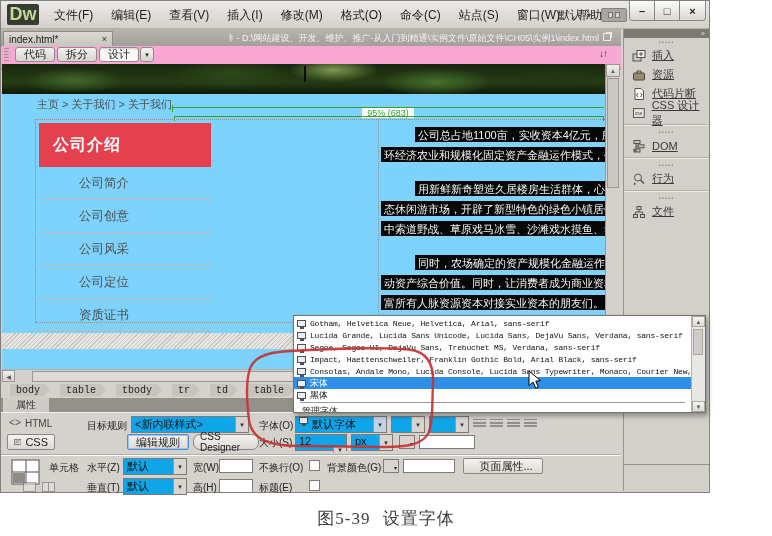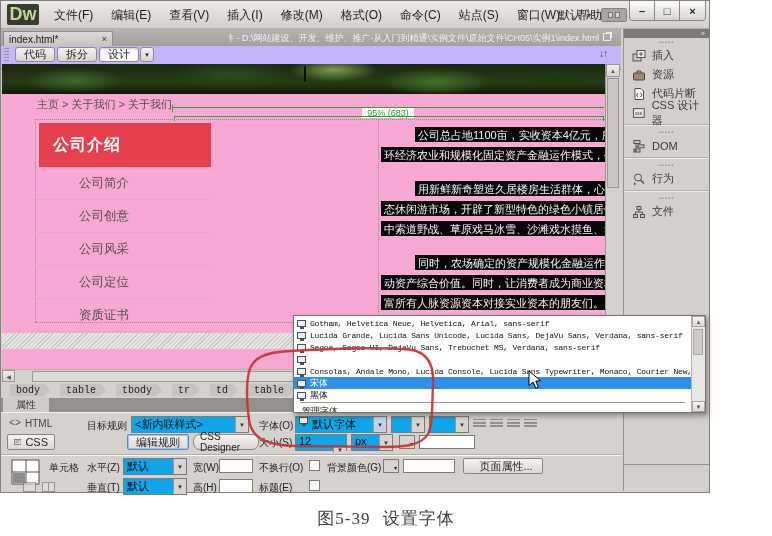--- a/index.html
+++ b/index.html
@@ -39,32 +39,32 @@
   .tab{position:absolute;left:2px;top:2px;width:110px;height:15px;
        background:linear-gradient(#dcd9d4,#c8c5c0);border:1px solid #8f8c88;border-bottom:none;
        display:flex;align-items:center;font-size:10px;color:#222;padding:0 5px;}
   .tab .tclose{margin-left:auto;font-size:9px;color:#333;}
   .docpath{position:absolute;right:22px;top:3px;font-size:9px;color:#f3f2f0;white-space:nowrap;
            overflow:hidden;max-width:370px;text-overflow:clip;direction:rtl;}
   .docicon{position:absolute;right:10px;top:4px;width:8px;height:8px;border:1px solid #ececea;
            background:transparent;box-shadow:2px -2px 0 -1px #ececea;}
 
   
-  .toolbar{position:absolute;left:0;top:45px;width:620px;height:24px;background:#c4b5fd;
+  .toolbar{position:absolute;left:0;top:45px;width:620px;height:24px;background:#f9a8d4;
            border-bottom:1px solid #9b9894;}
   .grip{position:absolute;left:3px;top:2px;width:5px;height:13px;
         background:repeating-linear-gradient(#9a9792 0 1px,transparent 1px 3px);}
   .viewbtn{position:absolute;top:1px;height:15px;font-size:11px;color:#222;
            background:linear-gradient(#f2f1ef,#d9d6d1);border:1px solid #8f8c88;border-radius:3px;
            display:flex;align-items:center;justify-content:center;}
   .viewbtn.active{background:#fbfaf9;box-shadow:inset 0 1px 2px rgba(0,0,0,.18);}
   .scrollsync{position:absolute;left:598px;top:2px;font-size:10px;color:#3a3a3a;letter-spacing:-1px;}
 
   
-  .canvas{position:absolute;left:1px;top:63px;width:611px;height:305px;background:#f9a8d4;overflow:hidden;}
+  .canvas{position:absolute;left:1px;top:63px;width:611px;height:305px;background:#7dd3fc;overflow:hidden;}
   .banner{position:absolute;left:0;top:0;width:603px;height:30px;
     background:
       radial-gradient(ellipse 70px 18px at 12% 55%, #41682a 0%, rgba(0,0,0,0) 70%),
       radial-gradient(ellipse 90px 22px at 38% 35%, #2c4a1a 0%, rgba(0,0,0,0) 70%),
       radial-gradient(ellipse 60px 16px at 55% 20%, #7c9a50 0%, rgba(0,0,0,0) 75%),
       radial-gradient(ellipse 80px 20px at 72% 60%, #45702a 0%, rgba(0,0,0,0) 70%),
       radial-gradient(ellipse 55px 16px at 92% 45%, #203713 0%, rgba(0,0,0,0) 70%),
       linear-gradient(#1a260f,#253c15 60%,#101a08);}
   .banner-pole{position:absolute;left:50%;top:2px;width:2px;height:16px;background:#0b0f06;}
   .breadcrumb{position:absolute;left:35px;top:33px;font-size:11px;color:#4d4d4d;}
@@ -151,21 +151,21 @@
             position:relative;margin-right:4px;flex:none;}
   .mon-icon:after{content:"";position:absolute;left:2px;bottom:-3px;width:4px;height:2px;background:#4f4f4f;}
 
   
   .dock{position:absolute;left:622px;top:28px;width:86px;height:462px;background:#d3d0cb;
         border-left:1px solid #96938f;}
   .dockhead{height:9px;background:#7d7a76;display:flex;align-items:center;justify-content:flex-end;
             padding-right:4px;color:#e3e1de;font-size:7px;line-height:7px;}
   .dots{text-align:center;font-size:6px;color:#8d8a85;line-height:8px;letter-spacing:1px;}
   .dock-item{height:19px;display:flex;align-items:center;gap:6px;padding-left:8px;
-             font-size:11px;color:#3a3a3a;}
+             font-size:11px;color:#3a3a3a;text-decoration:underline;}
   .dsep{border-top:1px solid #b3b0ab;border-bottom:1px solid #ecebe8;height:2px;margin:2px 0;}
   .dockfoot{position:absolute;left:0;top:435px;width:100%;border-top:1px solid #96938f;}
 
   
   .fontmenu{position:absolute;left:293px;top:315px;width:413px;height:98px;background:#fff;
             border:1px solid #76736f;box-shadow:2px 3px 5px rgba(0,0,0,.35);z-index:40;display:flex;}
   .fm-list{flex:1;overflow:hidden;padding-top:1px;}
   .fm-row{height:12px;display:flex;align-items:center;padding-left:3px;
           font-family:"Liberation Mono",monospace;font-size:8px;letter-spacing:-.2px;color:#111;
           white-space:nowrap;overflow:hidden;}
@@ -484,20 +484,21 @@
       <div class="fm-row">
           <span class="mon-icon"></span>
           <span>Lucida Grande, Lucida Sans Unicode, Lucida Sans, DejaVu Sans, Verdana, sans-serif</span>
         </div>
       <div class="fm-row">
           <span class="mon-icon"></span>
           <span>Segoe, Segoe UI, DejaVu Sans, Trebuchet MS, Verdana, sans-serif</span>
         </div>
       <div class="fm-row">
           <span class="mon-icon"></span>
+          <span>Impact, Haettenschweiler, Franklin Gothic Bold, Arial Black, sans-serif</span>
         </div>
       <div class="fm-row">
           <span class="mon-icon"></span>
           <span>Consolas, Andale Mono, Lucida Console, Lucida Sans Typewriter, Monaco, Courier New, monospa</span>
         </div>
       <div class="fm-row cjk selected">
           <span class="mon-icon"></span>
           <span>宋体</span>
         </div>
       <div class="fm-row cjk">

